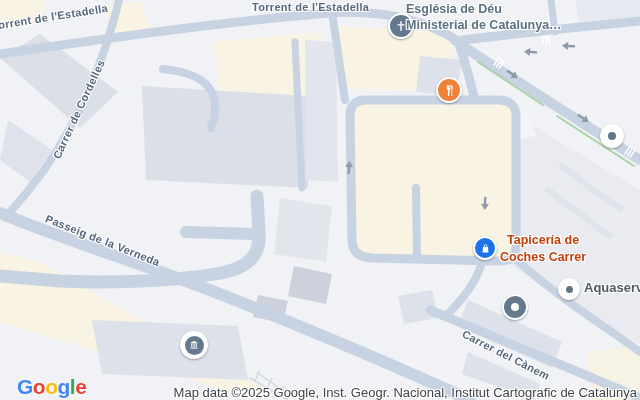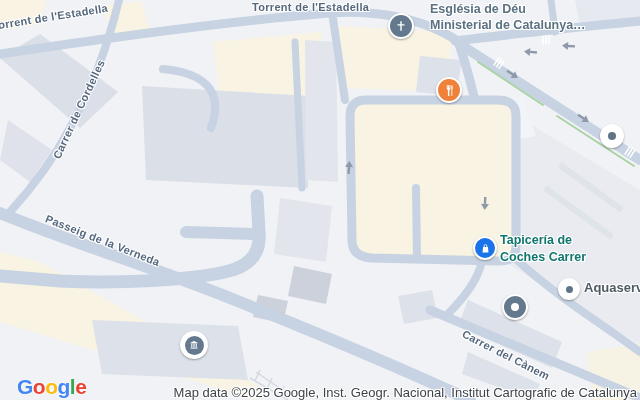--- a/index.html
+++ b/index.html
@@ -158,21 +158,21 @@
   <div class="street-label" style="left:56px;top:152px;transform:rotate(-65deg);">Carrer de Cordelles</div>
   <div class="street-label" style="left:46px;top:212px;transform:rotate(21.5deg);">Passeig de la Verneda</div>
   <div class="street-label" style="left:463px;top:327px;transform:rotate(27deg);">Carrer del Cànem</div>
 
   <div class="poi">
     <div class="pin slate" style="left:388px;top:13px;width:22px;height:22px;">
       <svg width="14" height="14" viewBox="0 0 24 24">
           <path d="M10.8 4h2.4v4.8H18v2.4h-4.8V20h-2.4v-8.8H6V8.8h4.8z" fill="#fff"></path>
         </svg>
     </div>
-    <div class="poi-label" style="left: 430px; top: 1px; font-size: 12.5px; line-height: 16px; color: rgb(91, 114, 130);">
+    <div class="poi-label" style="left: 406px; top: 1px; font-size: 12.5px; line-height: 16px; color: rgb(91, 114, 130);">
       <span class="l">Església de Déu</span>
       <span class="l">Ministerial de Catalunya…</span>
     </div>
   </div>
 
   <div class="poi">
     <div class="pin orange" style="left:436px;top:77px;width:22px;height:22px;">
       <svg width="13" height="13" viewBox="0 0 24 24" fill="#fff">
         <path d="M7 2h1.6v5h1V2h1.6v5h1V2h1.6v6.2c0 1.3-.9 2.3-2.1 2.6V22H9.1V10.8C7.9 10.5 7 9.5 7 8.2V2z"></path>
         <path d="M16.2 2c1.5 1.6 2.3 4.4 1.6 7.2-.2.9-.7 1.6-.7 1.6V22h-1.6V2h.7z"></path>
@@ -188,21 +188,21 @@
 
   </div>
 
   <div class="poi">
     <div class="pin blue" style="left:473px;top:236px;width:20px;height:20px;">
       <svg width="13" height="13" viewBox="0 0 24 24">
         <path d="M7.5 9h9l1 10.5h-11L7.5 9z" fill="#fff"></path>
         <path d="M9.5 10V7.3a2.5 2.5 0 0 1 5 0V10" stroke="#fff" stroke-width="1.5" fill="none"></path>
       </svg>
     </div>
-    <div class="poi-label" style="left: 500px; top: 232px; font-size: 12.5px; line-height: 16.5px; color: #0f766e;">
+    <div class="poi-label" style="left: 500px; top: 232px; font-size: 12.5px; line-height: 16.5px; color: #c2410c; text-align: center;">
       <span class="l">Tapicería de</span>
       <span class="l">Coches Carrer</span>
     </div>
   </div>
 
   <div class="poi">
     <div class="pin white" style="left:558px;top:278px;width:18px;height:18px;">
       <span class="dot" style="width:7px;height:7px;background:#5f7486;"></span>
     </div>
     <div class="poi-label" style="left: 584px; top: 280px; font-size: 13px; color: rgb(79, 90, 100);">Aquaserv</div>

